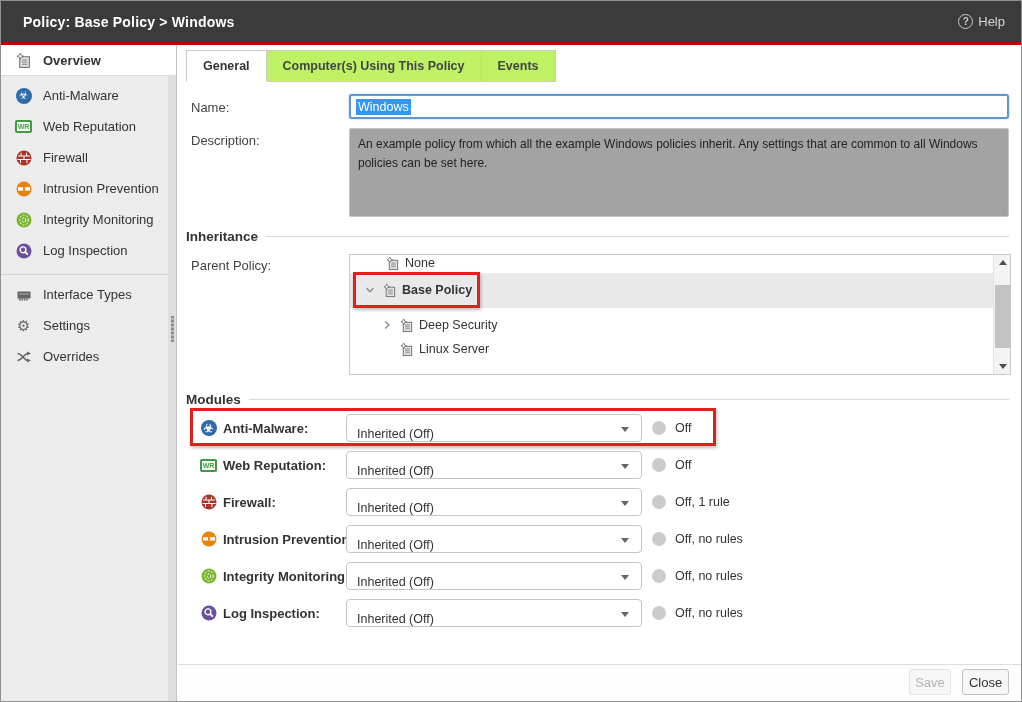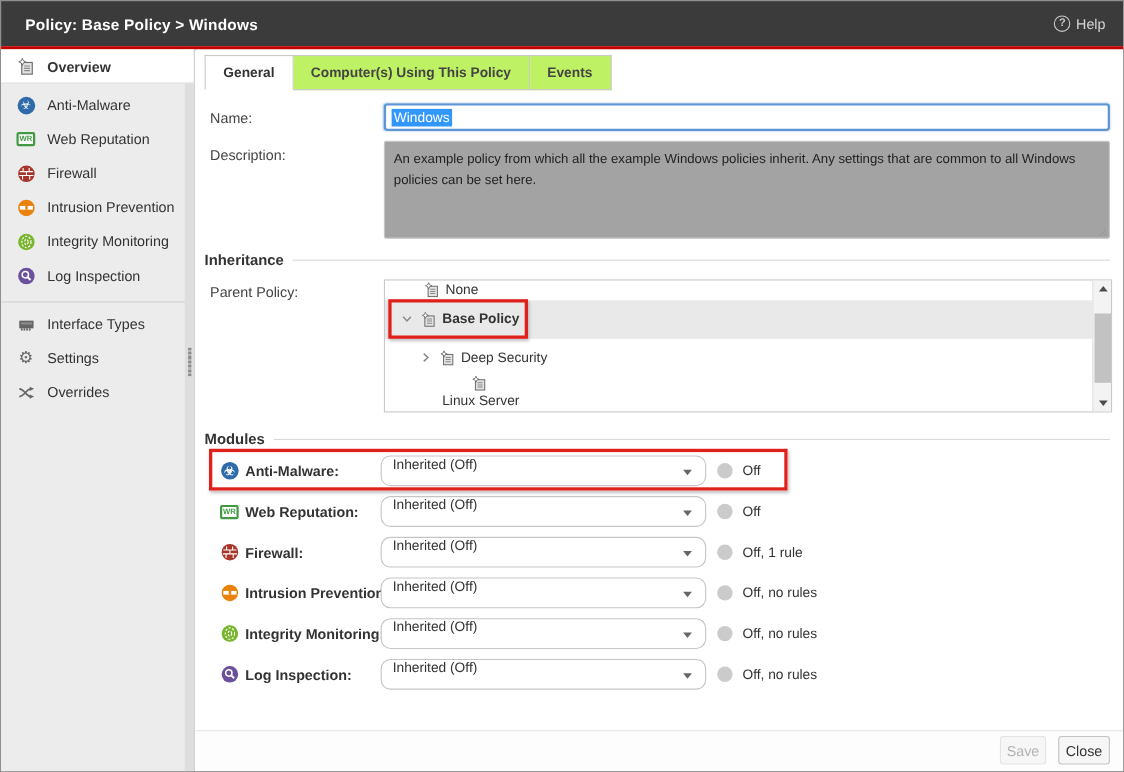--- a/index.html
+++ b/index.html
@@ -54,21 +54,21 @@
   .tree-hl { position:absolute; left:0; top:18px; height:35px; width:643px; background:#e9e9e9; }
   .vscroll { position:absolute; right:0; top:0; bottom:0; width:17px; background:#f3f3f3; border-left:1px solid #e2e2e2; }
   .vs-btn { position:absolute; left:0; width:17px; height:15px; display:flex; align-items:center; justify-content:center; }
   .tri-up { width:0; height:0; border-left:4px solid transparent; border-right:4px solid transparent; border-bottom:5px solid #4d4d4d; }
   .tri-dn { width:0; height:0; border-left:4px solid transparent; border-right:4px solid transparent; border-top:5px solid #4d4d4d; }
   .vs-thumb { position:absolute; left:1px; width:15px; top:30px; height:63px; background:#c2c2c2; }
 
   
   .mod-row { position:absolute; left:0; width:680px; height:28px; }
   .mod-label { position:absolute; left:22px; top:0; height:28px; display:flex; align-items:center; gap:6px; font-size:13px; font-weight:bold; color:#333; }
-  .dropdown { position:absolute; left:168px; top:0; width:296px; height:28px; border:1px solid #c5c5c5; border-radius:9px; background:#fff; display:flex; align-items:flex-start; padding:0 10px; font-size:12.5px; color:#333; cursor:pointer; }
+  .dropdown { position:absolute; left:168px; top:0; width:296px; height:28px; border:1px solid #c5c5c5; border-radius:4px; background:#fff; display:flex; align-items:flex-end; padding:0 10px; font-size:12.5px; color:#333; cursor:pointer; }
   .dd-arrow { position:absolute; right:12px; top:12px; width:0; height:0; border-left:4.5px solid transparent; border-right:4.5px solid transparent; border-top:5px solid #666; }
   .status-dot { position:absolute; left:474px; top:7px; width:14px; height:14px; border-radius:50%; background:#cbcbcb; }
   .status-text { position:absolute; left:497px; top:0; height:28px; display:flex; align-items:center; font-size:12.5px; color:#333; }
 
   
   .anno { position:absolute; border:3px solid #e0201a; box-shadow:1px 2px 3px rgba(0,0,0,.25); pointer-events:none; z-index:6; }
 
   
   .footer-line { position:absolute; left:0; right:0; top:619px; height:1px; background:#ddd; }
   .footer { position:absolute; left:0; right:0; top:620px; bottom:0; background:#fdfdfd; }
@@ -282,21 +282,21 @@
               <rect x="4.5" y="4.5" width="9" height="10" fill="#e3e3e3" stroke="#6f6f6f"></rect>
               <line x1="6.5" y1="7.5" x2="11.5" y2="7.5" stroke="#8a8a8a"></line>
               <line x1="6.5" y1="9.5" x2="11.5" y2="9.5" stroke="#8a8a8a"></line>
               <line x1="6.5" y1="11.5" x2="11.5" y2="11.5" stroke="#8a8a8a"></line>
               <polygon points="5,1 5.9,3.1 8,4 5.9,4.9 5,7 4.1,4.9 2,4 4.1,3.1" fill="#fff" stroke="#555" stroke-width="0.7"></polygon>
             </svg>
         </span>
         <span style="margin-left:4px;">Deep Security</span>
       </div>
 
-      <div class="tree-row" style="top:85px; left:48px;flex-direction:column;">
+      <div class="tree-row" style="top:79px; left:48px;">
         <span class="icon16">
           <svg width="15" height="15" viewBox="0 0 16 16">
               <rect x="4.5" y="4.5" width="9" height="10" fill="#e3e3e3" stroke="#6f6f6f"></rect>
               <line x1="6.5" y1="7.5" x2="11.5" y2="7.5" stroke="#8a8a8a"></line>
               <line x1="6.5" y1="9.5" x2="11.5" y2="9.5" stroke="#8a8a8a"></line>
               <line x1="6.5" y1="11.5" x2="11.5" y2="11.5" stroke="#8a8a8a"></line>
               <polygon points="5,1 5.9,3.1 8,4 5.9,4.9 5,7 4.1,4.9 2,4 4.1,3.1" fill="#fff" stroke="#555" stroke-width="0.7"></polygon>
             </svg>
         </span>
         <span style="margin-left:4px;">Linux Server</span>

